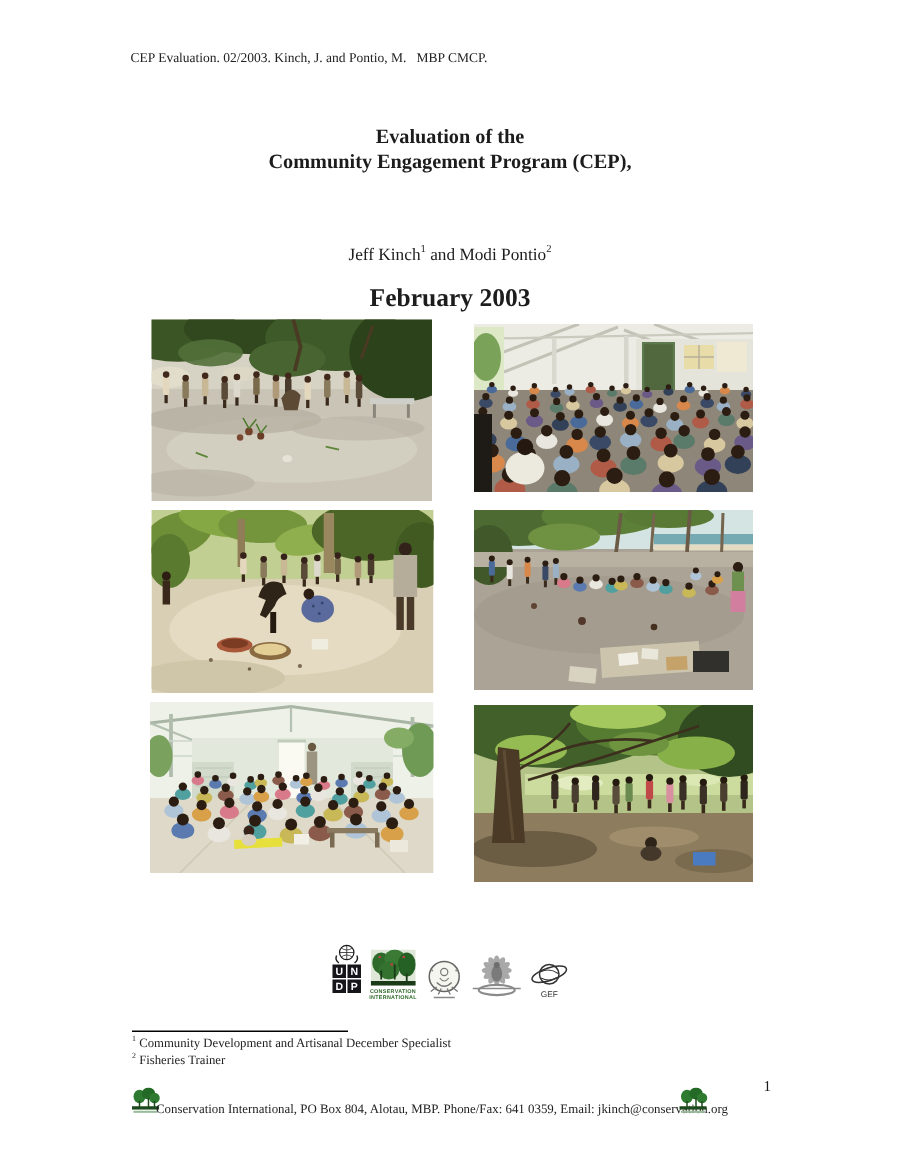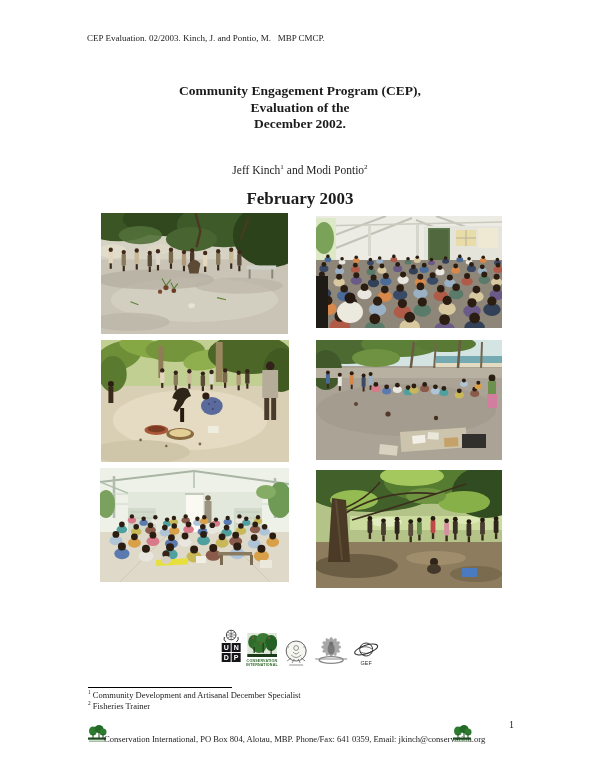--- a/index.html
+++ b/index.html
@@ -31,23 +31,22 @@
   .page-number{left:498px;top:719px;width:16px;text-align:right;font-size:10px;}
 </style>
 </head>
 <body>
 
 <div class="page">
 
   <div class="abs header-line">CEP Evaluation. 02/2003. Kinch, J. and Pontio, M.   MBP CMCP.</div>
 
   <div class="abs centered title-block">
+    <div>Evaluation of the</div>
     <div>Community Engagement Program (CEP),</div>
-    <div>Evaluation of the</div>
-    <div>December 2002.</div>
   </div>
 
   <div class="abs centered byline">
     <span>Jeff Kinch</span><sup>1</sup><span> and </span><span>Modi Pontio</span><sup>2</sup>
   </div>
 
   <div class="abs centered date-line">February 2003</div>
 
   <div class="photo" style="left:101px;top:213px;width:187px;height:121px;" aria-label="Community meeting standing under shade trees on gravel clearing">
     <svg viewBox="0 0 190 120" preserveAspectRatio="none">

